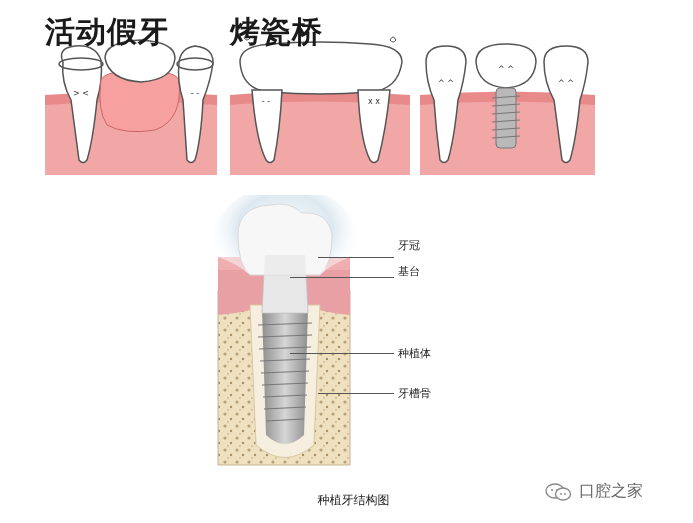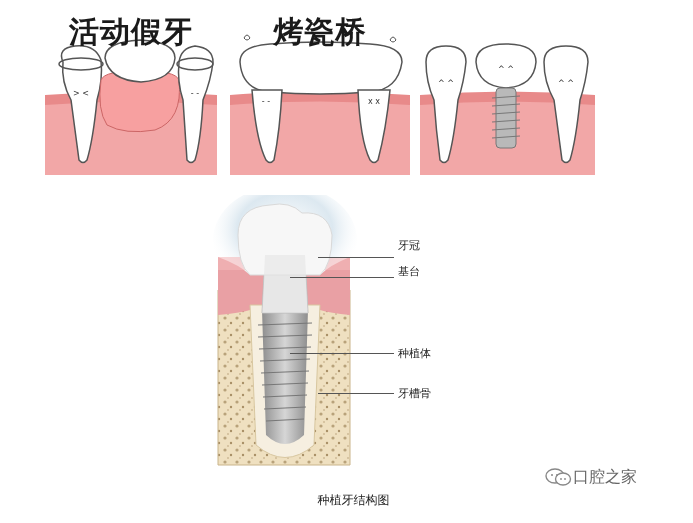--- a/index.html
+++ b/index.html
@@ -1,36 +1,36 @@
 <!DOCTYPE html>
 <html><head>
 <meta charset="utf-8">
 <style>
   * { box-sizing: border-box; margin: 0; padding: 0; }
   html, body { width: 693px; height: 523px; background: #ffffff; overflow: hidden; }
   body { position: relative; font-family: "DejaVu Sans", sans-serif; color: #222; }
 
   .panel { position: absolute; top: 0; height: 180px; }
-  .panel-title { position: absolute; top: 12px; left: 0; right: 0; text-align: center; font-size: 30px; font-weight: bold; color: #1a1a1a; letter-spacing: 1px; }
+  .panel-title { position: absolute; top: 12px; left: 0; right: 0; text-align: left; font-size: 30px; font-weight: bold; color: #1a1a1a; letter-spacing: 1px; }
   .panel svg { position: absolute; top: 0; left: 0; }
 
   #p1 { left: 45px; width: 172px; }
   #p2 { left: 230px; width: 180px; }
   #p3 { left: 420px; width: 175px; }
 
   .diagram-wrap { position: absolute; left: 210px; top: 195px; width: 230px; height: 285px; }
   .diagram-wrap svg { position: absolute; left: 0; top: 0; }
 
   .label { position: absolute; font-size: 11px; color: #222; white-space: nowrap; }
   .leader { position: absolute; height: 1px; background: #555; }
 
   .caption { position: absolute; left: 0; width: 693px; top: 492px; text-align: center; font-size: 12px; color: #222; padding-left: 14px; }
   .caption span { position: relative; left: 0; }
 
-  .watermark { position: absolute; left: 545px; top: 467px; display: flex; align-items: flex-start; }
+  .watermark { position: absolute; left: 545px; top: 481px; display: flex; align-items: flex-end; gap: 6px; }
   .watermark .wm-text { font-size: 16px; color: #666; }
   .wm-icon { width: 28px; height: 20px; position: relative; }
 </style>
 </head>
 <body>
 
 <div class="panel" id="p1">
   <svg width="172" height="180" viewBox="0 0 172 180">
     <rect x="0" y="95" width="172" height="80" fill="#f2a7a7"></rect>
     <path d="M0 95 Q86 88 172 95 L172 105 Q86 98 0 105 Z" fill="#e88a8a"></path>

